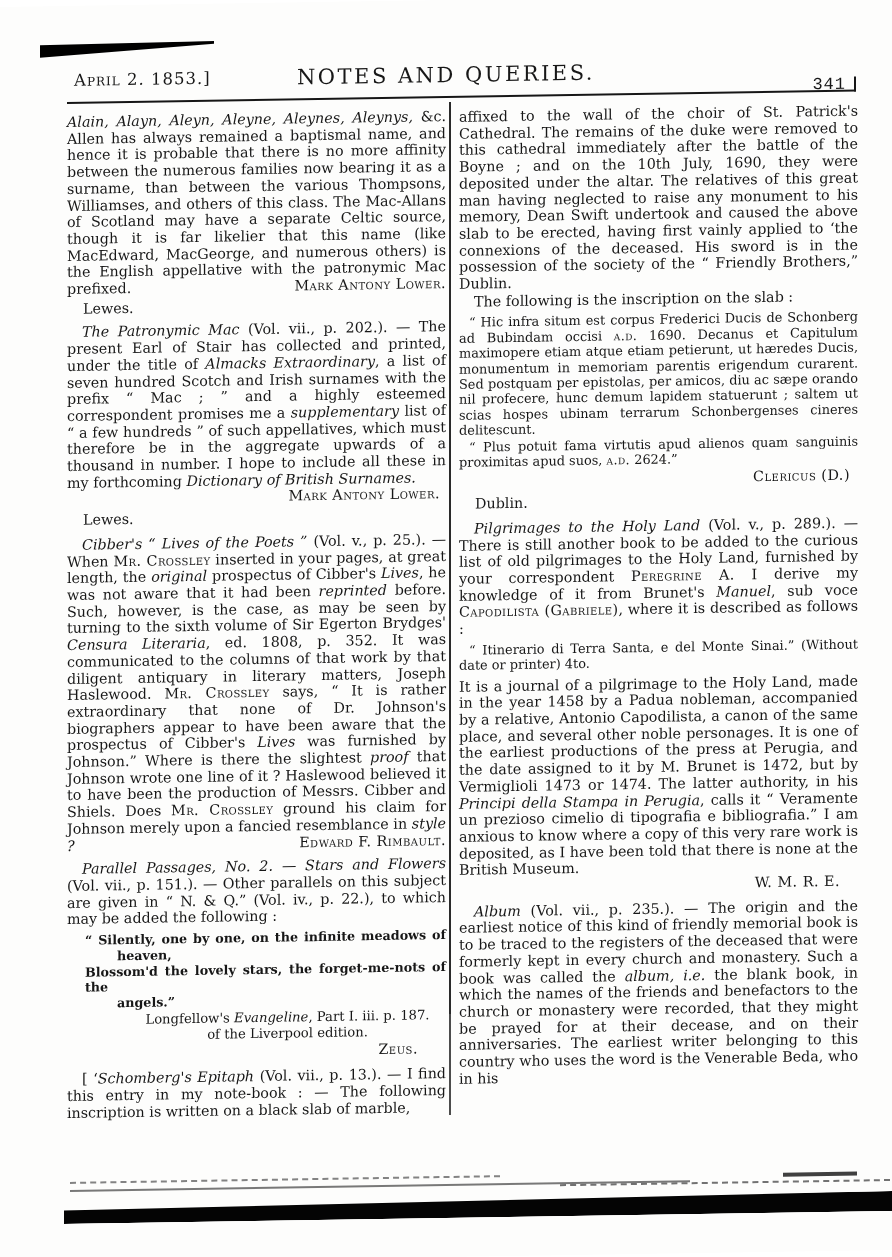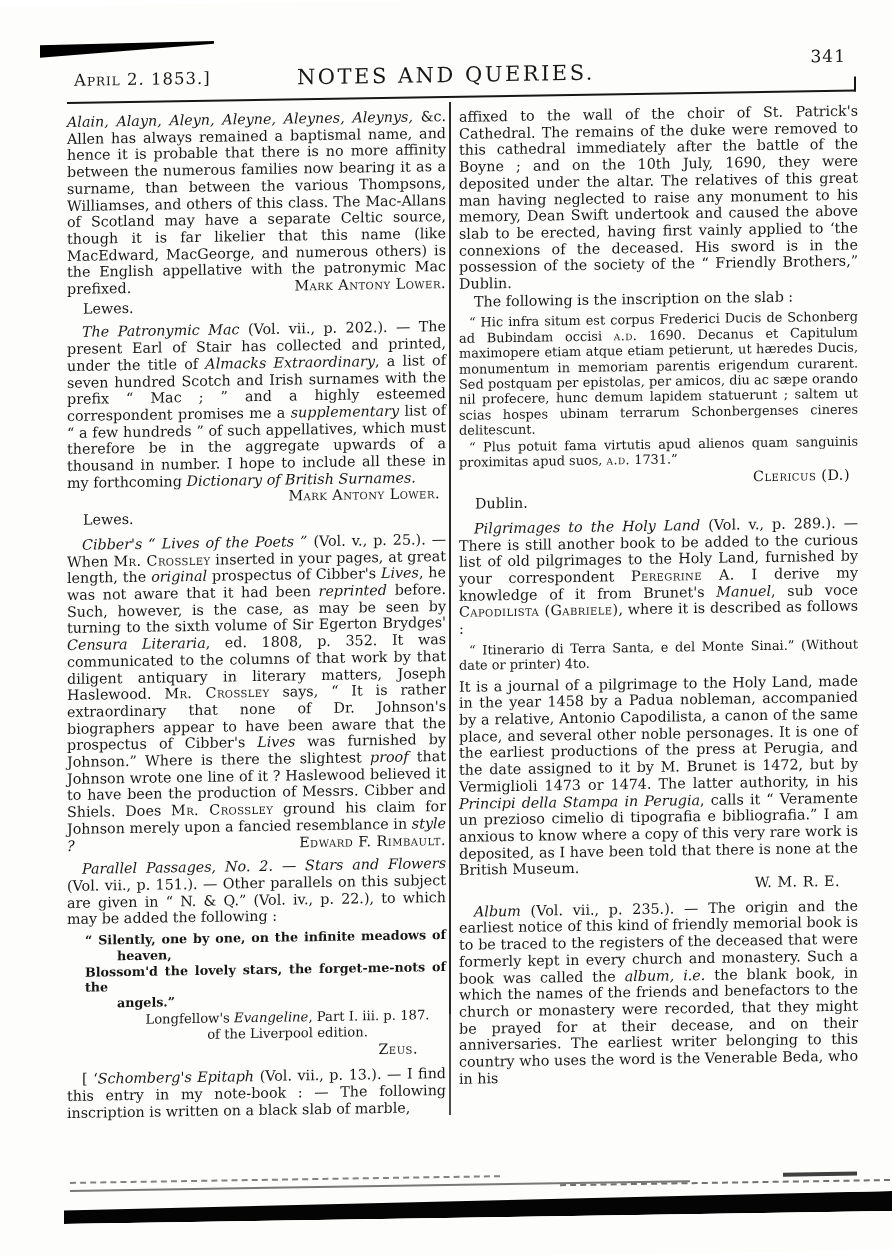--- a/index.html
+++ b/index.html
@@ -23,22 +23,22 @@
     font-size: 16.5px; font-variant: small-caps; letter-spacing: 1px;
     white-space: nowrap;
   }
   .h-title {
     position: absolute; left: 0; right: 0; top: 63px;
     text-align: center;
     font-size: 21px; letter-spacing: 2.5px; font-weight: normal;
     white-space: nowrap; margin: 0;
   }
   .h-num {
-    position: absolute; right: 46px; top: 52px;
-    font-size: 17px; letter-spacing: 1px;
+    position: absolute; right: 46px; top: 81px;
+    font-size: 17px; letter-spacing: 1px; font-family: Liberation Mono, monospace;
   }
   .header-rule {
     position: absolute; left: 67px; top: 96px;
     width: 789px; height: 2px; background: #161616;
   }
   .header-rule-tick {
     position: absolute; left: 854px; top: 83px;
     width: 2px; height: 15px; background: #161616;
   }
   
@@ -144,21 +144,21 @@
         <div><span class="seg-n">of the Liverpool edition.</span></div>
       </div>
       <div class="sig-line" style="padding-right: 28px; margin-top: 1px;">Zeus.</div>
       <p class="para indent" style="margin-top: 8px;"><span class="seg-n">[ ‘</span><span class="seg-i">Schomberg's Epitaph</span><span class="seg-n"> (Vol. vii., p. 13.). — I find this entry in my note-book : — The following inscription is written on a black slab of marble,</span></p>
     </div>
   <div class="divider"></div>
   <div class="col col-right" id="col-right">
       <p class="para" style="margin-top: 0px;"><span class="seg-n">affixed to the wall of the choir of St. Patrick's Cathedral.  The remains of the duke were removed to this cathedral immediately after the battle of the Boyne ; and on the 10th July, 1690, they were deposited under the altar.  The relatives of this great man having neglected to raise any monument to his memory, Dean Swift undertook and caused the above slab to be erected, having first vainly applied to ‘the connexions of the deceased.  His sword is in the possession of the society of the “ Friendly Brothers,” Dublin.</span></p>
       <p class="para indent" style="margin-top: 1px;"><span class="seg-n">The following is the inscription on the slab :</span></p>
       <p class="para indent small" style="margin-top: 5px;"><span class="seg-n">“ Hic infra situm est corpus Frederici Ducis de Schonberg ad Bubindam occisi </span><span class="seg-sc">a.d.</span><span class="seg-n"> 1690.  Decanus et Capitulum maximopere etiam atque etiam petierunt, ut hæredes Ducis, monumentum in memoriam parentis erigendum curarent.  Sed postquam per epistolas, per amicos, diu ac sæpe orando nil profecere, hunc demum lapidem statuerunt ; saltem ut scias hospes ubinam terrarum Schonbergenses cineres delitescunt.</span></p>
-      <p class="para indent small" style="margin-top: 1px;"><span class="seg-n">“ Plus potuit fama virtutis apud alienos quam sanguinis proximitas apud suos, </span><span class="seg-sc">a.d.</span><span class="seg-n"> 1731.”</span></p>
+      <p class="para indent small" style="margin-top: 1px;"><span class="seg-n">“ Plus potuit fama virtutis apud alienos quam sanguinis proximitas apud suos, </span><span class="seg-sc">a.d.</span><span class="seg-n"> 2624.”</span></p>
       <div class="sig-line" style="padding-right: 8px; margin-top: 2px;">Clericus (D.)</div>
       <div class="place" style="margin-top: 7px;">Dublin.</div>
       <p class="para indent" style="margin-top: 8px;"><span class="seg-i">Pilgrimages to the Holy Land</span><span class="seg-n"> (Vol. v., p. 289.). — There is still another book to be added to the curious list of old pilgrimages to the Holy Land, furnished by your correspondent </span><span class="seg-sc">Peregrine A.</span><span class="seg-n">  I derive my knowledge of it from Brunet's </span><span class="seg-i">Manuel</span><span class="seg-n">, sub voce </span><span class="seg-sc">Capodilista (Gabriele)</span><span class="seg-n">, where it is described as follows :</span></p>
       <p class="para indent small" style="margin-top: 5px;"><span class="seg-n">“ Itinerario di Terra Santa, e del Monte Sinai.” (Without date or printer) 4to.</span></p>
       <p class="para" style="margin-top: 5px;"><span class="seg-n">It is a journal of a pilgrimage to the Holy Land, made in the year 1458 by a Padua nobleman, accompanied by a relative, Antonio Capodilista, a canon of the same place, and several other noble personages.  It is one of the earliest productions of the press at Perugia, and the date assigned to it by M. Brunet is 1472, but by Vermiglioli 1473 or 1474.  The latter authority, in his </span><span class="seg-i">Principi della Stampa in Perugia</span><span class="seg-n">, calls it “ Veramente un prezioso cimelio di tipografia e bibliografia.”  I am anxious to know where a copy of this very rare work is deposited, as I have been told that there is none at the British Museum.</span></p>
       <div class="sig-line" style="padding-right: 18px; margin-top: 0px;">W. M. R. E.</div>
       <p class="para indent" style="margin-top: 8px;"><span class="seg-i">Album</span><span class="seg-n"> (Vol. vii., p. 235.). — The origin and the earliest notice of this kind of friendly memorial book is to be traced to the registers of the deceased that were formerly kept in every church and monastery.  Such a book was called the </span><span class="seg-i">album, i.e.</span><span class="seg-n"> the blank book, in which the names of the friends and benefactors to the church or monastery were recorded, that they might be prayed for at their decease, and on their anniversaries. The earliest writer belonging to this country who uses the word is the Venerable Beda, who in his</span></p>
     </div>
 
   <div class="noise-a"></div>

